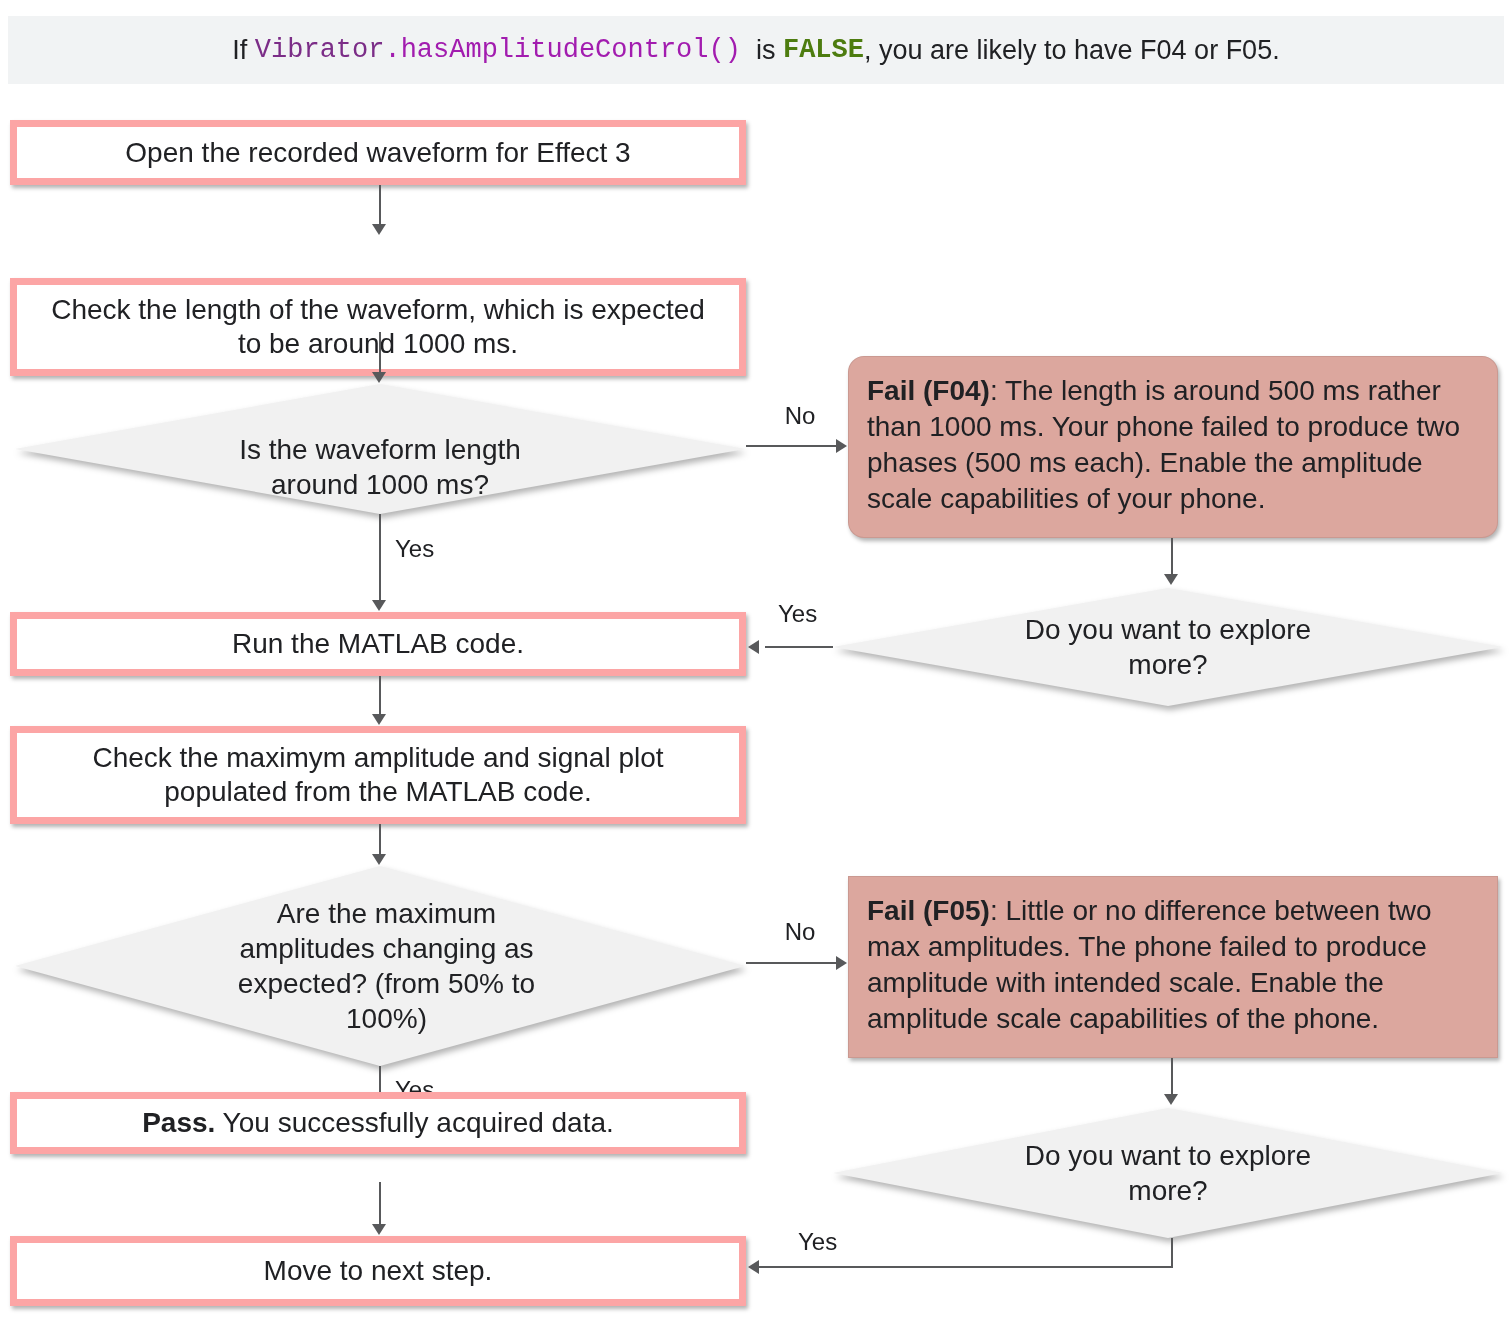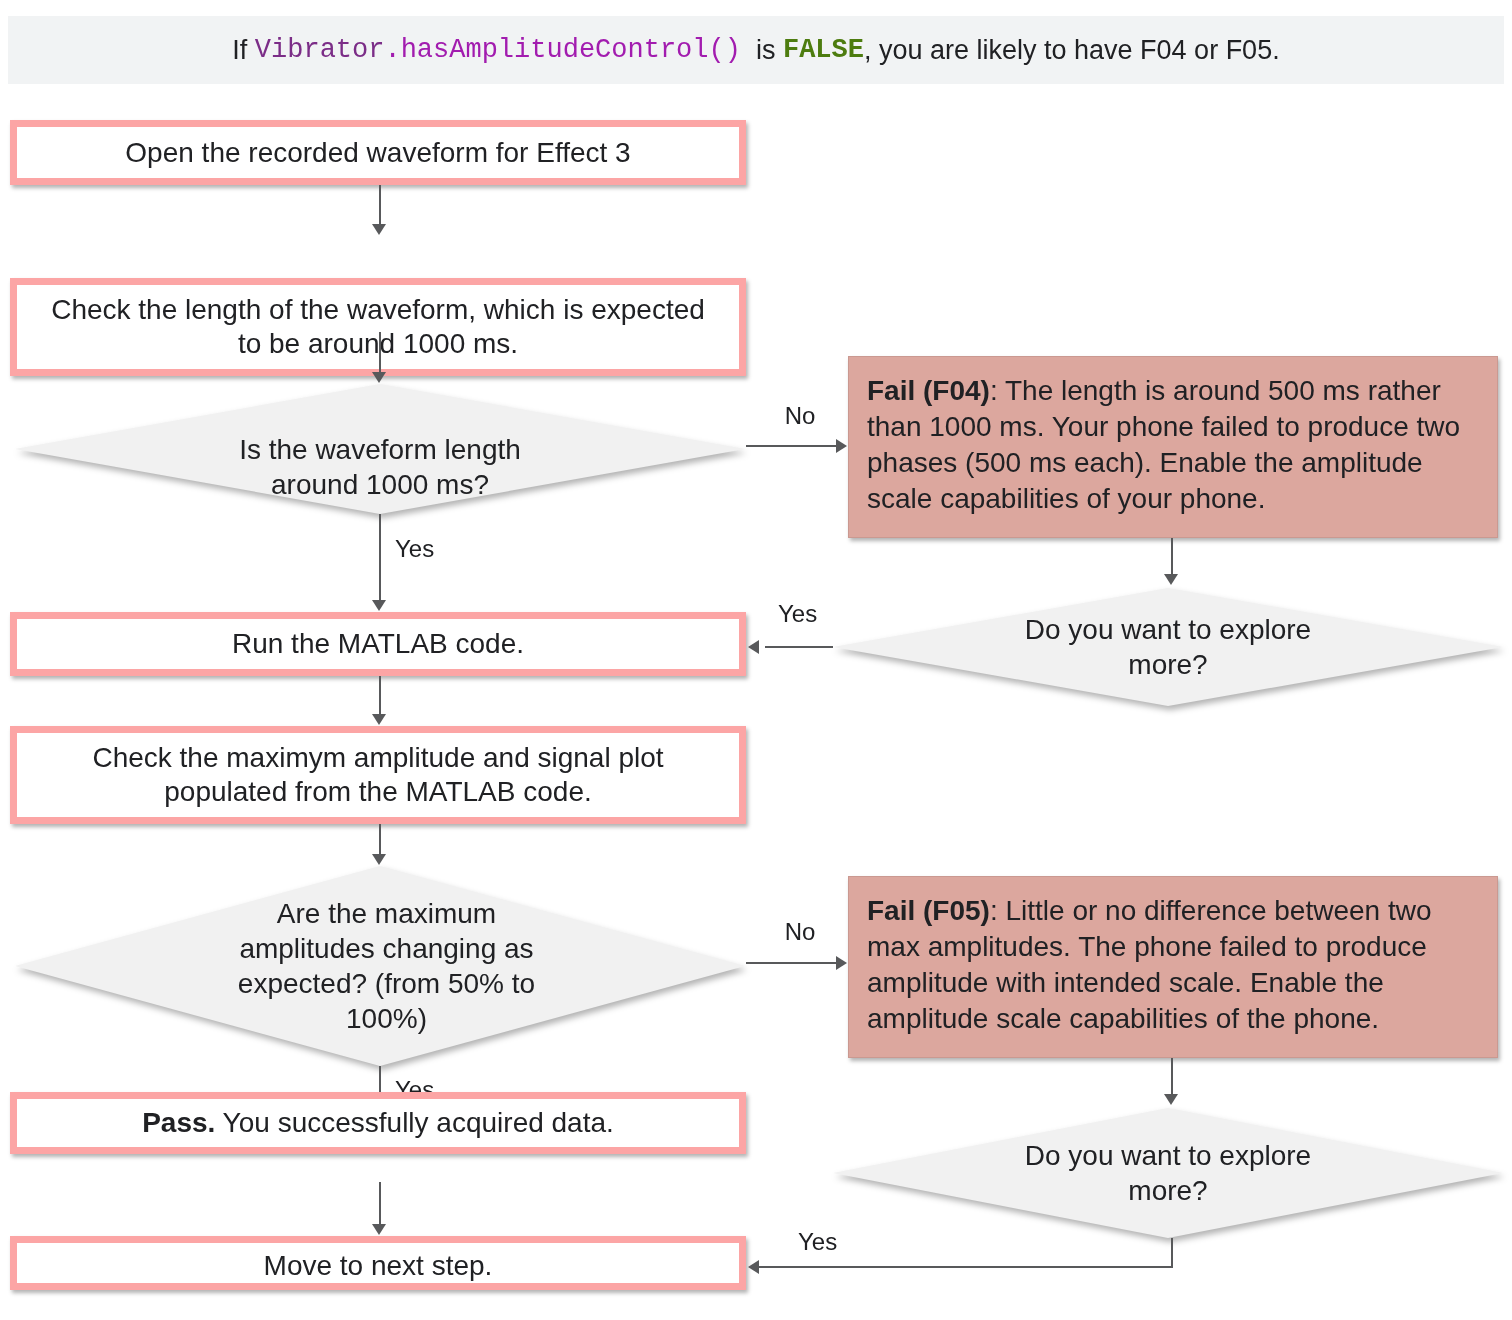--- a/index.html
+++ b/index.html
@@ -111,25 +111,25 @@
   <div class="vline" style="left:379px;top:1066px;height:42px;"></div>
   <div class="ah-down" style="left:372px;top:1108px;"></div>
 
   <div class="node" style="left:10px;top:1092px;width:736px;height:62px;">
     <span><b>Pass.</b><span> You successfully acquired data.</span></span>
   </div>
 
   <div class="vline" style="left:379px;top:1182px;height:42px;"></div>
   <div class="ah-down" style="left:372px;top:1224px;"></div>
 
-  <div class="node" style="left:10px;top:1236px;width:736px;height:54px;align-items:flex-end;">
+  <div class="node" style="left:10px;top:1236px;width:736px;height:70px;">
     <span>Move to next step.</span>
   </div>
 
-  <div class="fail" style="left:848px;top:356px;width:650px;height:182px;">
+  <div class="fail" style="left:848px;top:356px;width:650px;height:182px;border-radius:16px;">
     <b>Fail (F04)</b><span>: The length is around 500 ms rather than 1000 ms. Your phone failed to produce two phases (500 ms each). Enable the amplitude scale capabilities of your phone.</span>
   </div>
 
   <div class="vline" style="left:1171px;top:538px;height:36px;"></div>
   <div class="ah-down" style="left:1164px;top:574px;"></div>
 
   <div class="diamond-wrap" style="left:833px;top:588px;width:670px;height:118px;">
     <div class="diamond">
       <span class="inner" style="max-width:330px;">Do you want to explore more?</span>
     </div>

